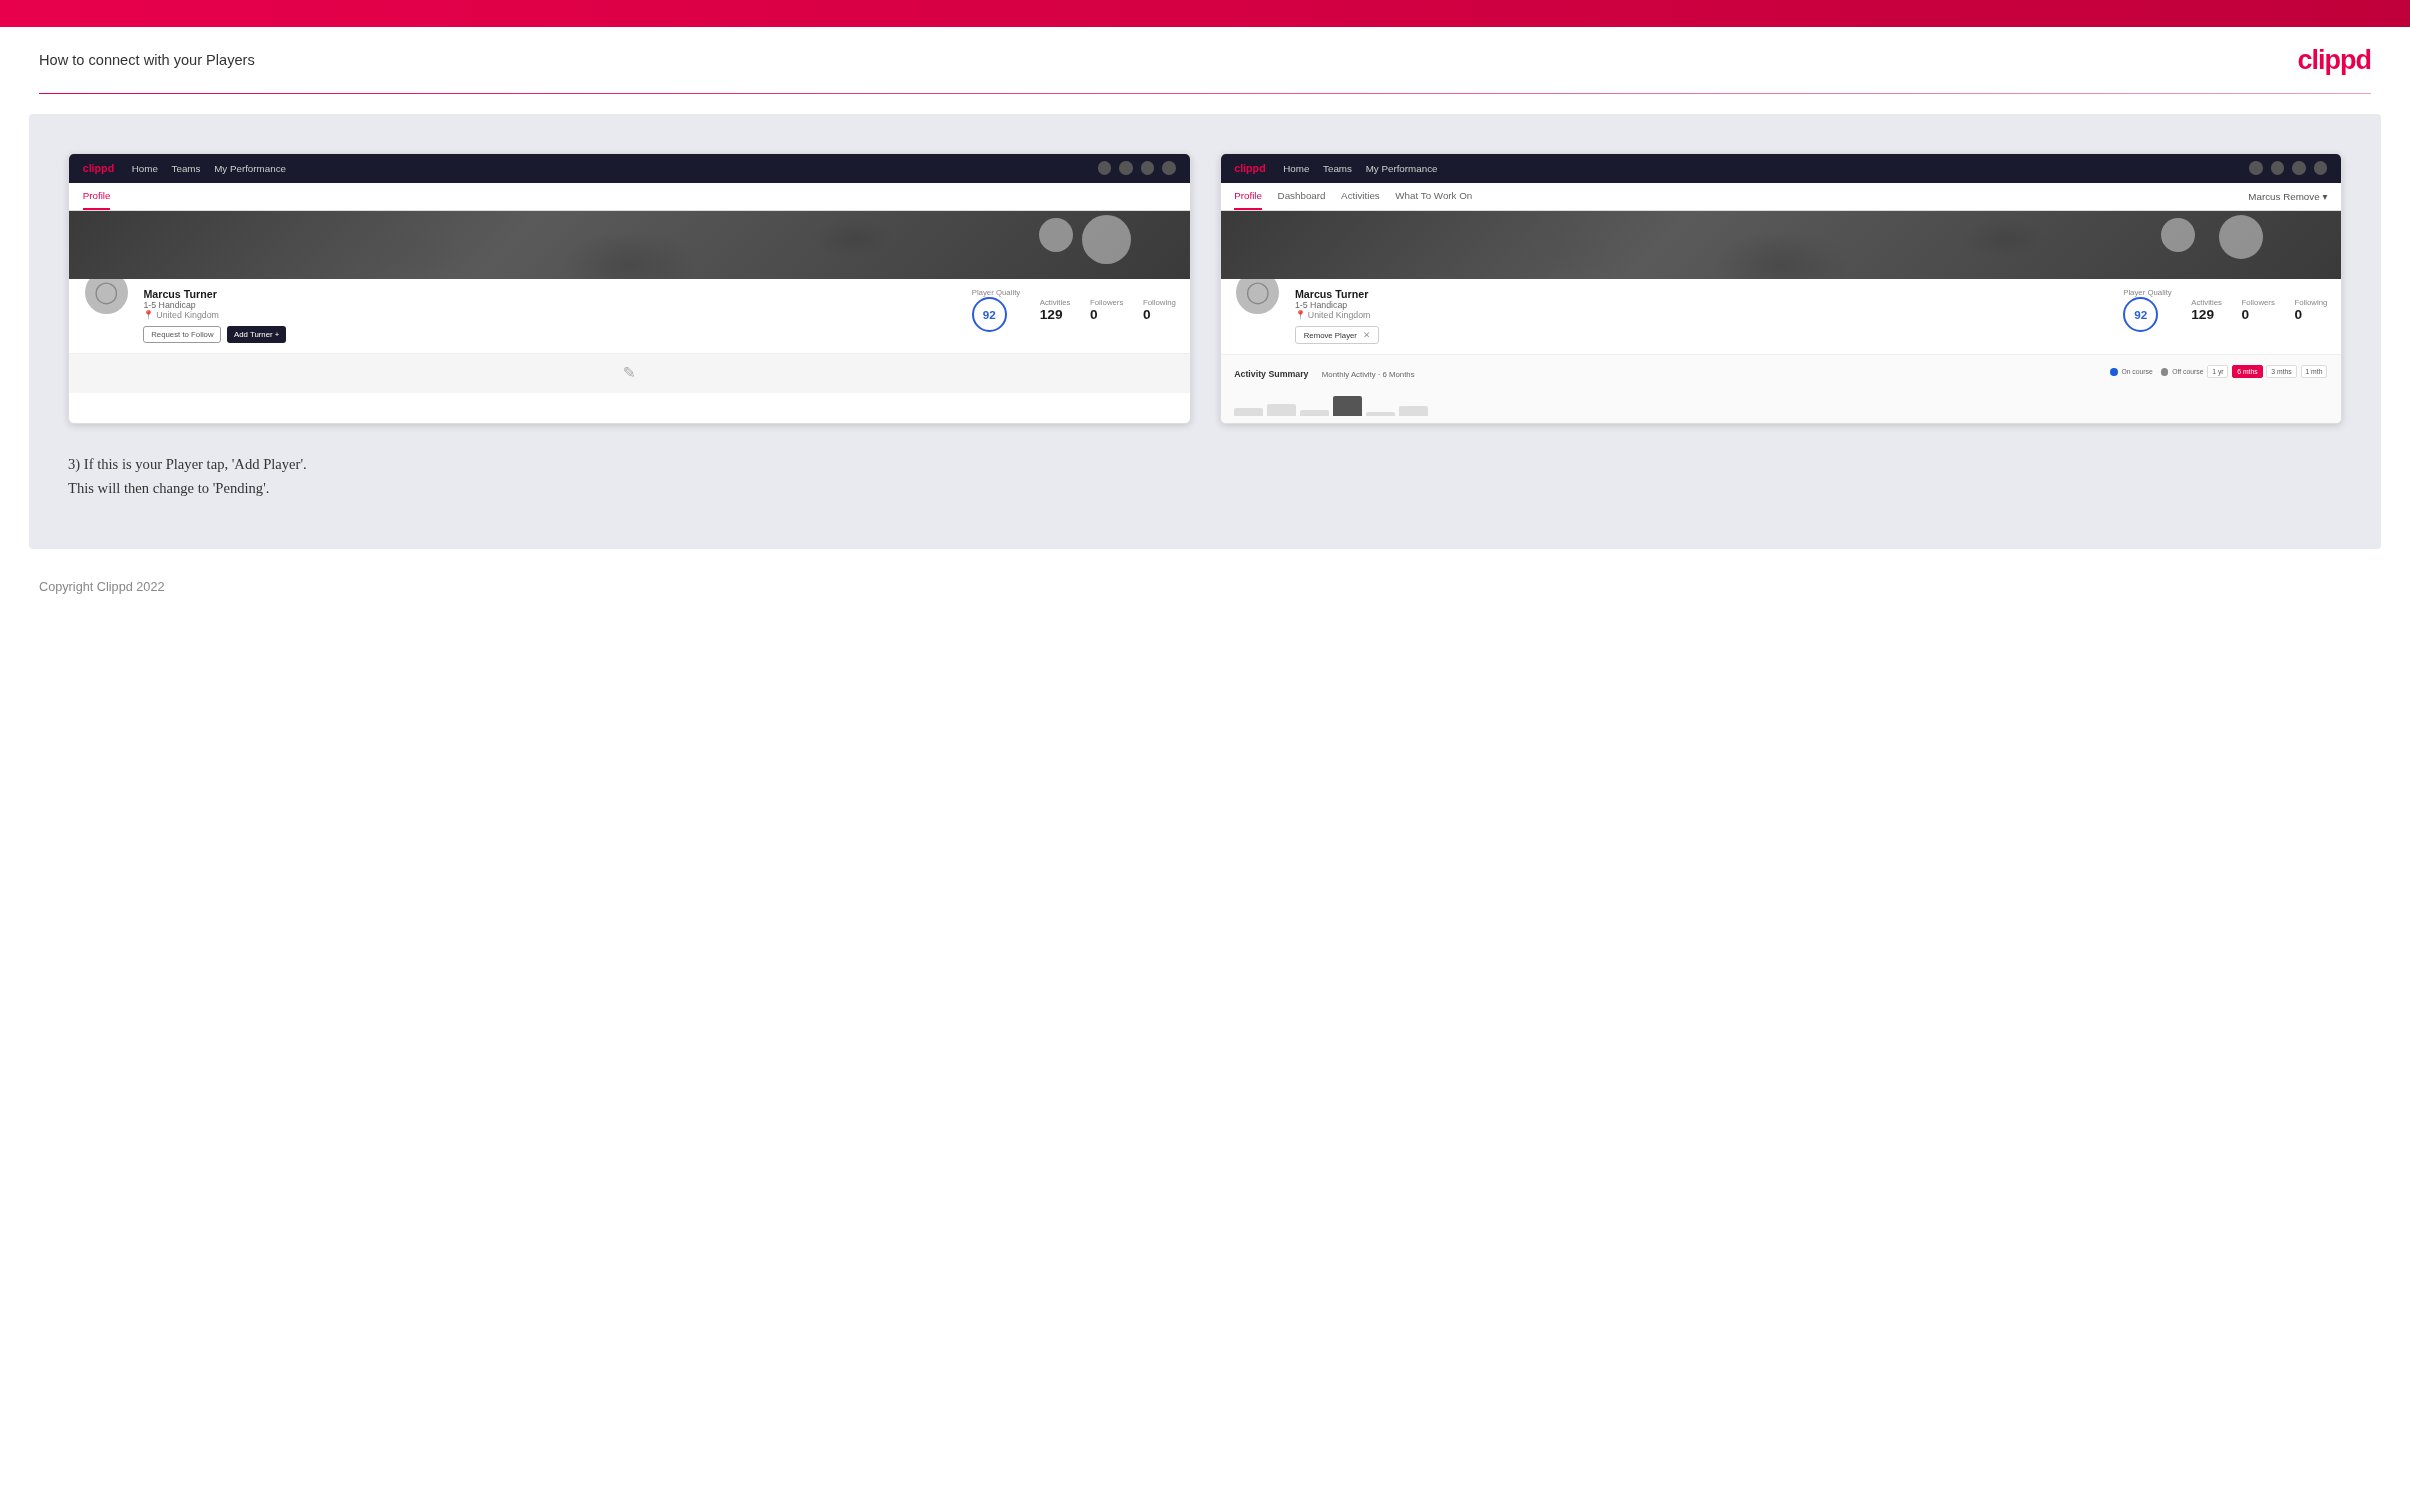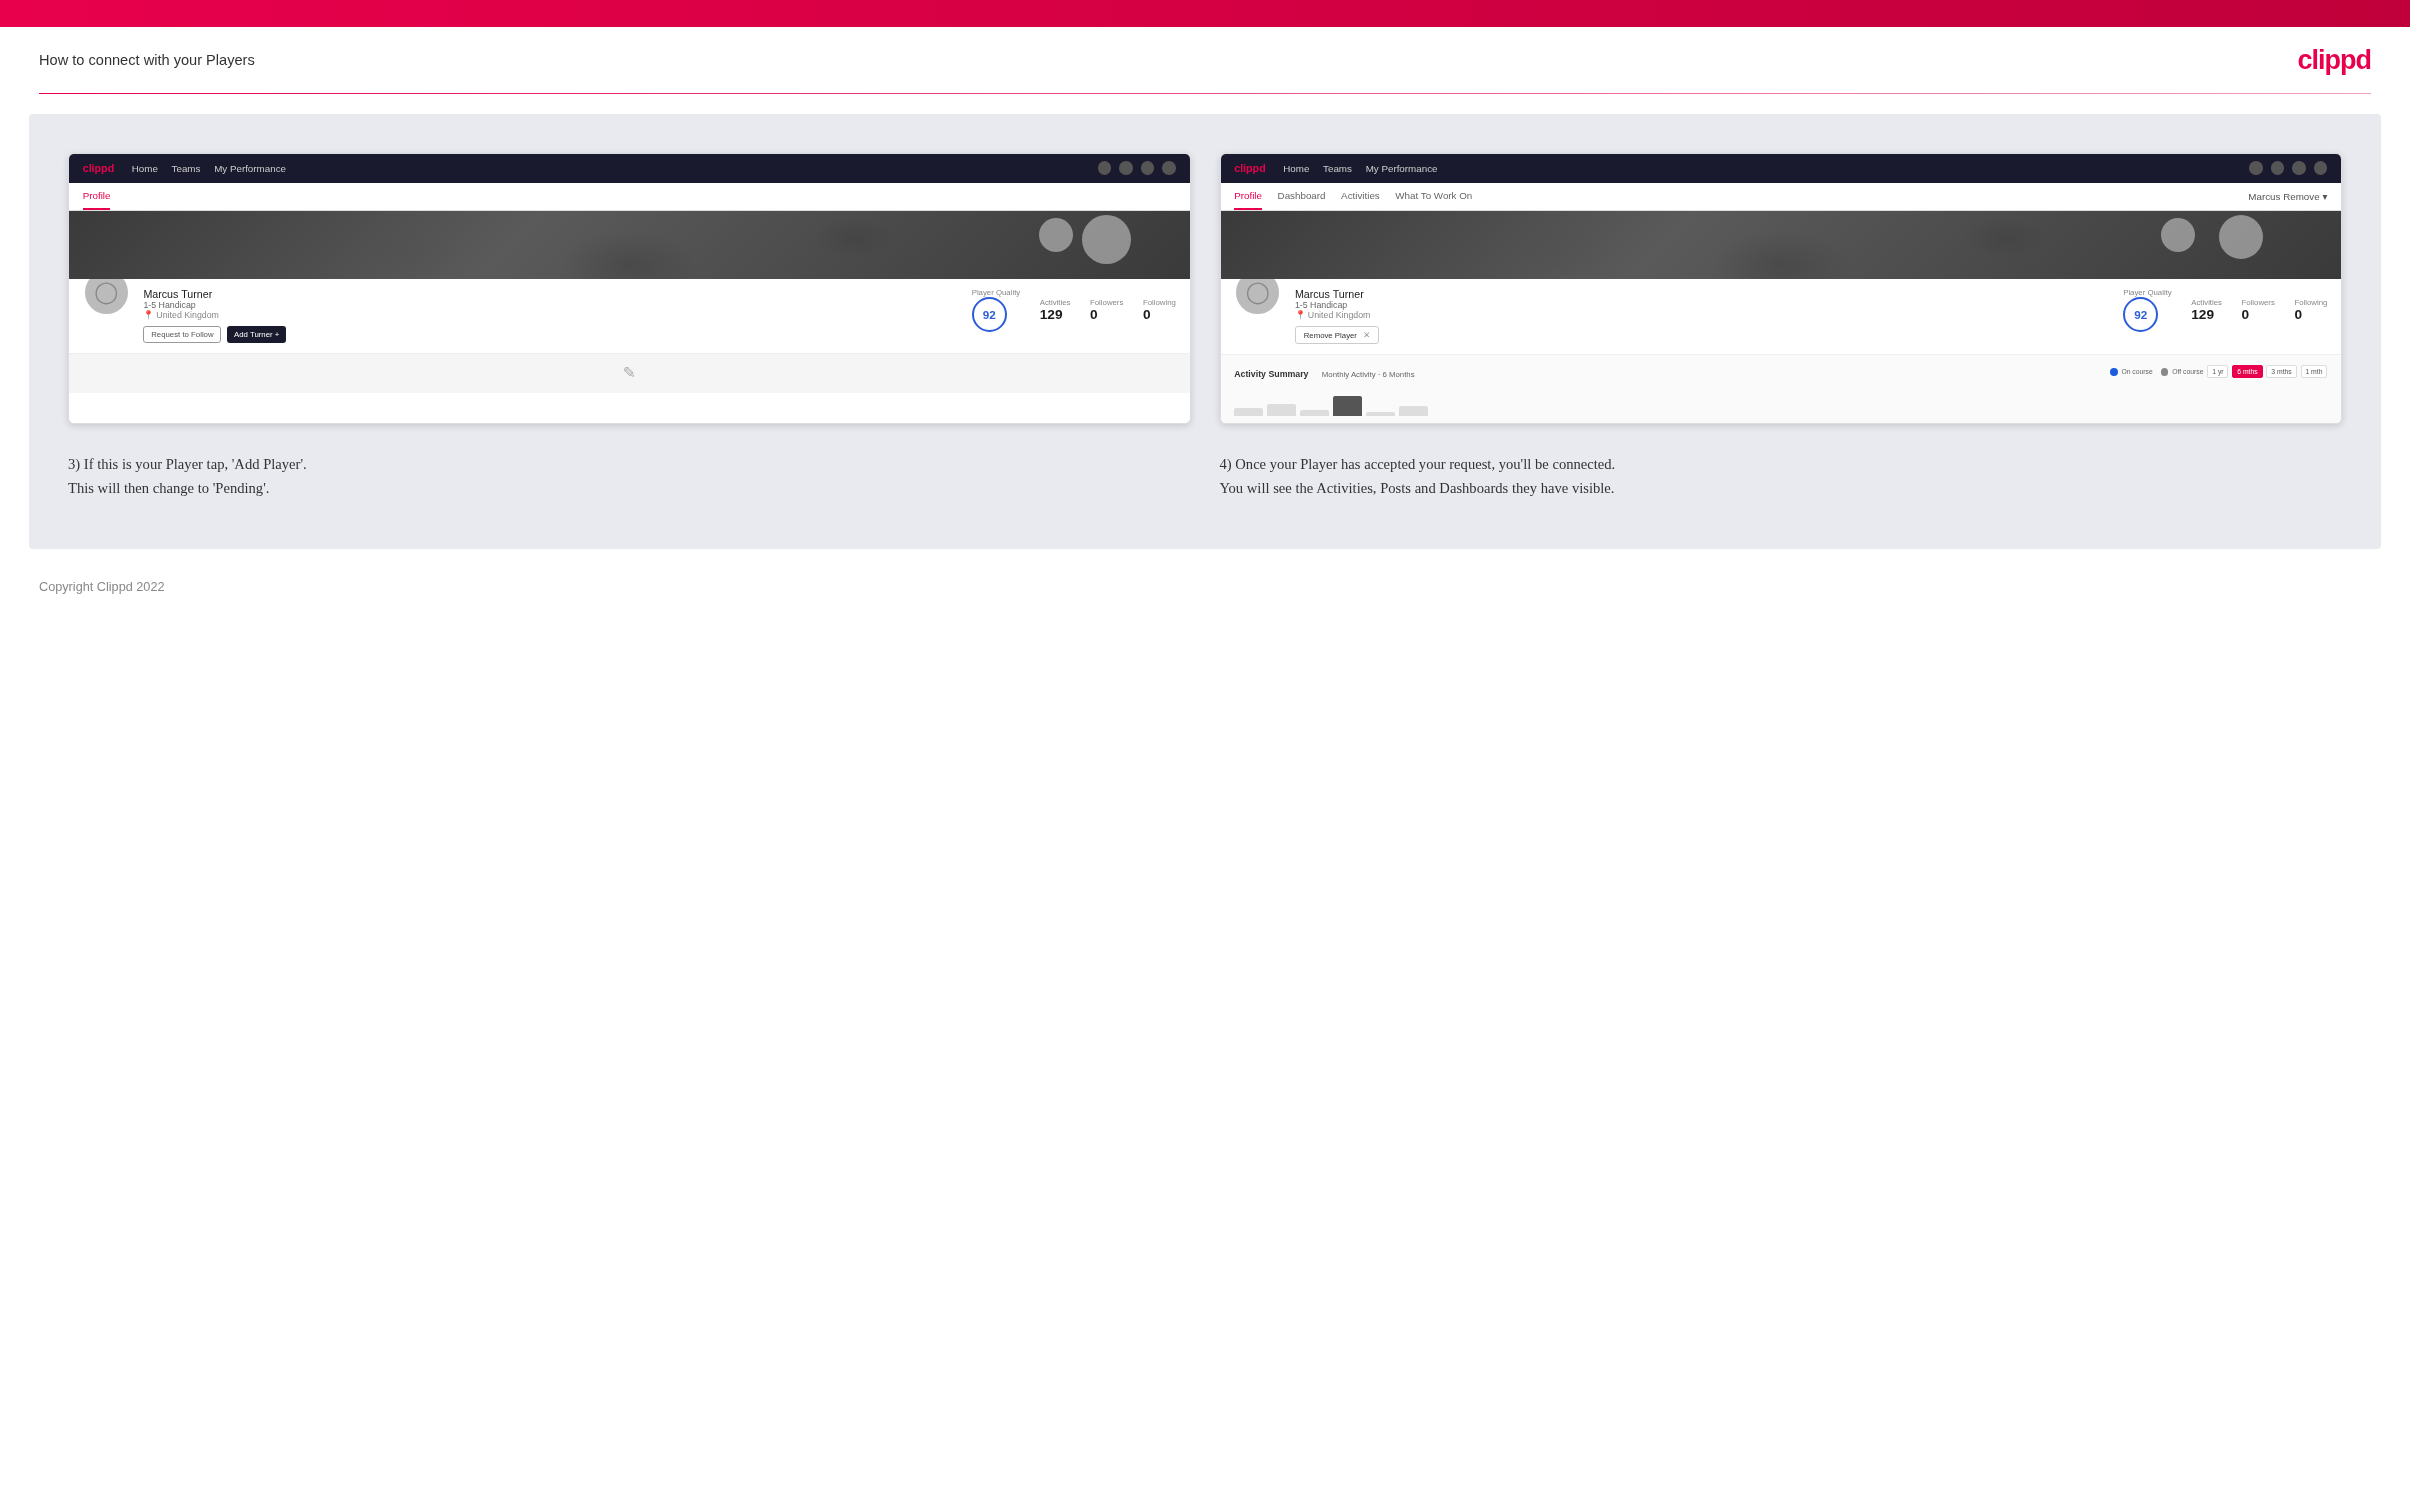--- a/index.html
+++ b/index.html
@@ -195,21 +195,21 @@
       font-size: 21.5px;
     }
 
     .player-info {
       flex: 1;
       min-width: 0;
     }
 
     .player-name {
       font-size: 10.7px;
-      font-weight: 400;
+      font-weight: 700;
       color: #1a1a1a;
     }
 
     .player-handicap {
       font-size: 8.8px;
       color: #666;
     }
 
     .player-location {
       font-size: 8.8px;
@@ -605,22 +605,19 @@
           <div class="chart-bar" style="width:29px;height:9.8px;background:#ddd;"></div>
         </div>
       </div>
     </div>
   </div>
 
   <div class="description-row">
     <div class="description-item">
       <span>3) If this is your Player tap, 'Add Player'.<br>This will then change to 'Pending'.</span>
     </div>
-    <div class="description-item">
-      <span>4) Once your Player has accepted your request, you'll be connected.<br>You will see the Activities, Posts and Dashboards they have visible.</span>
-    </div>
   </div>
 </div>
 
 <div class="footer">
   <span>Copyright Clippd 2022</span>
 </div>
 
 
 </body></html>

